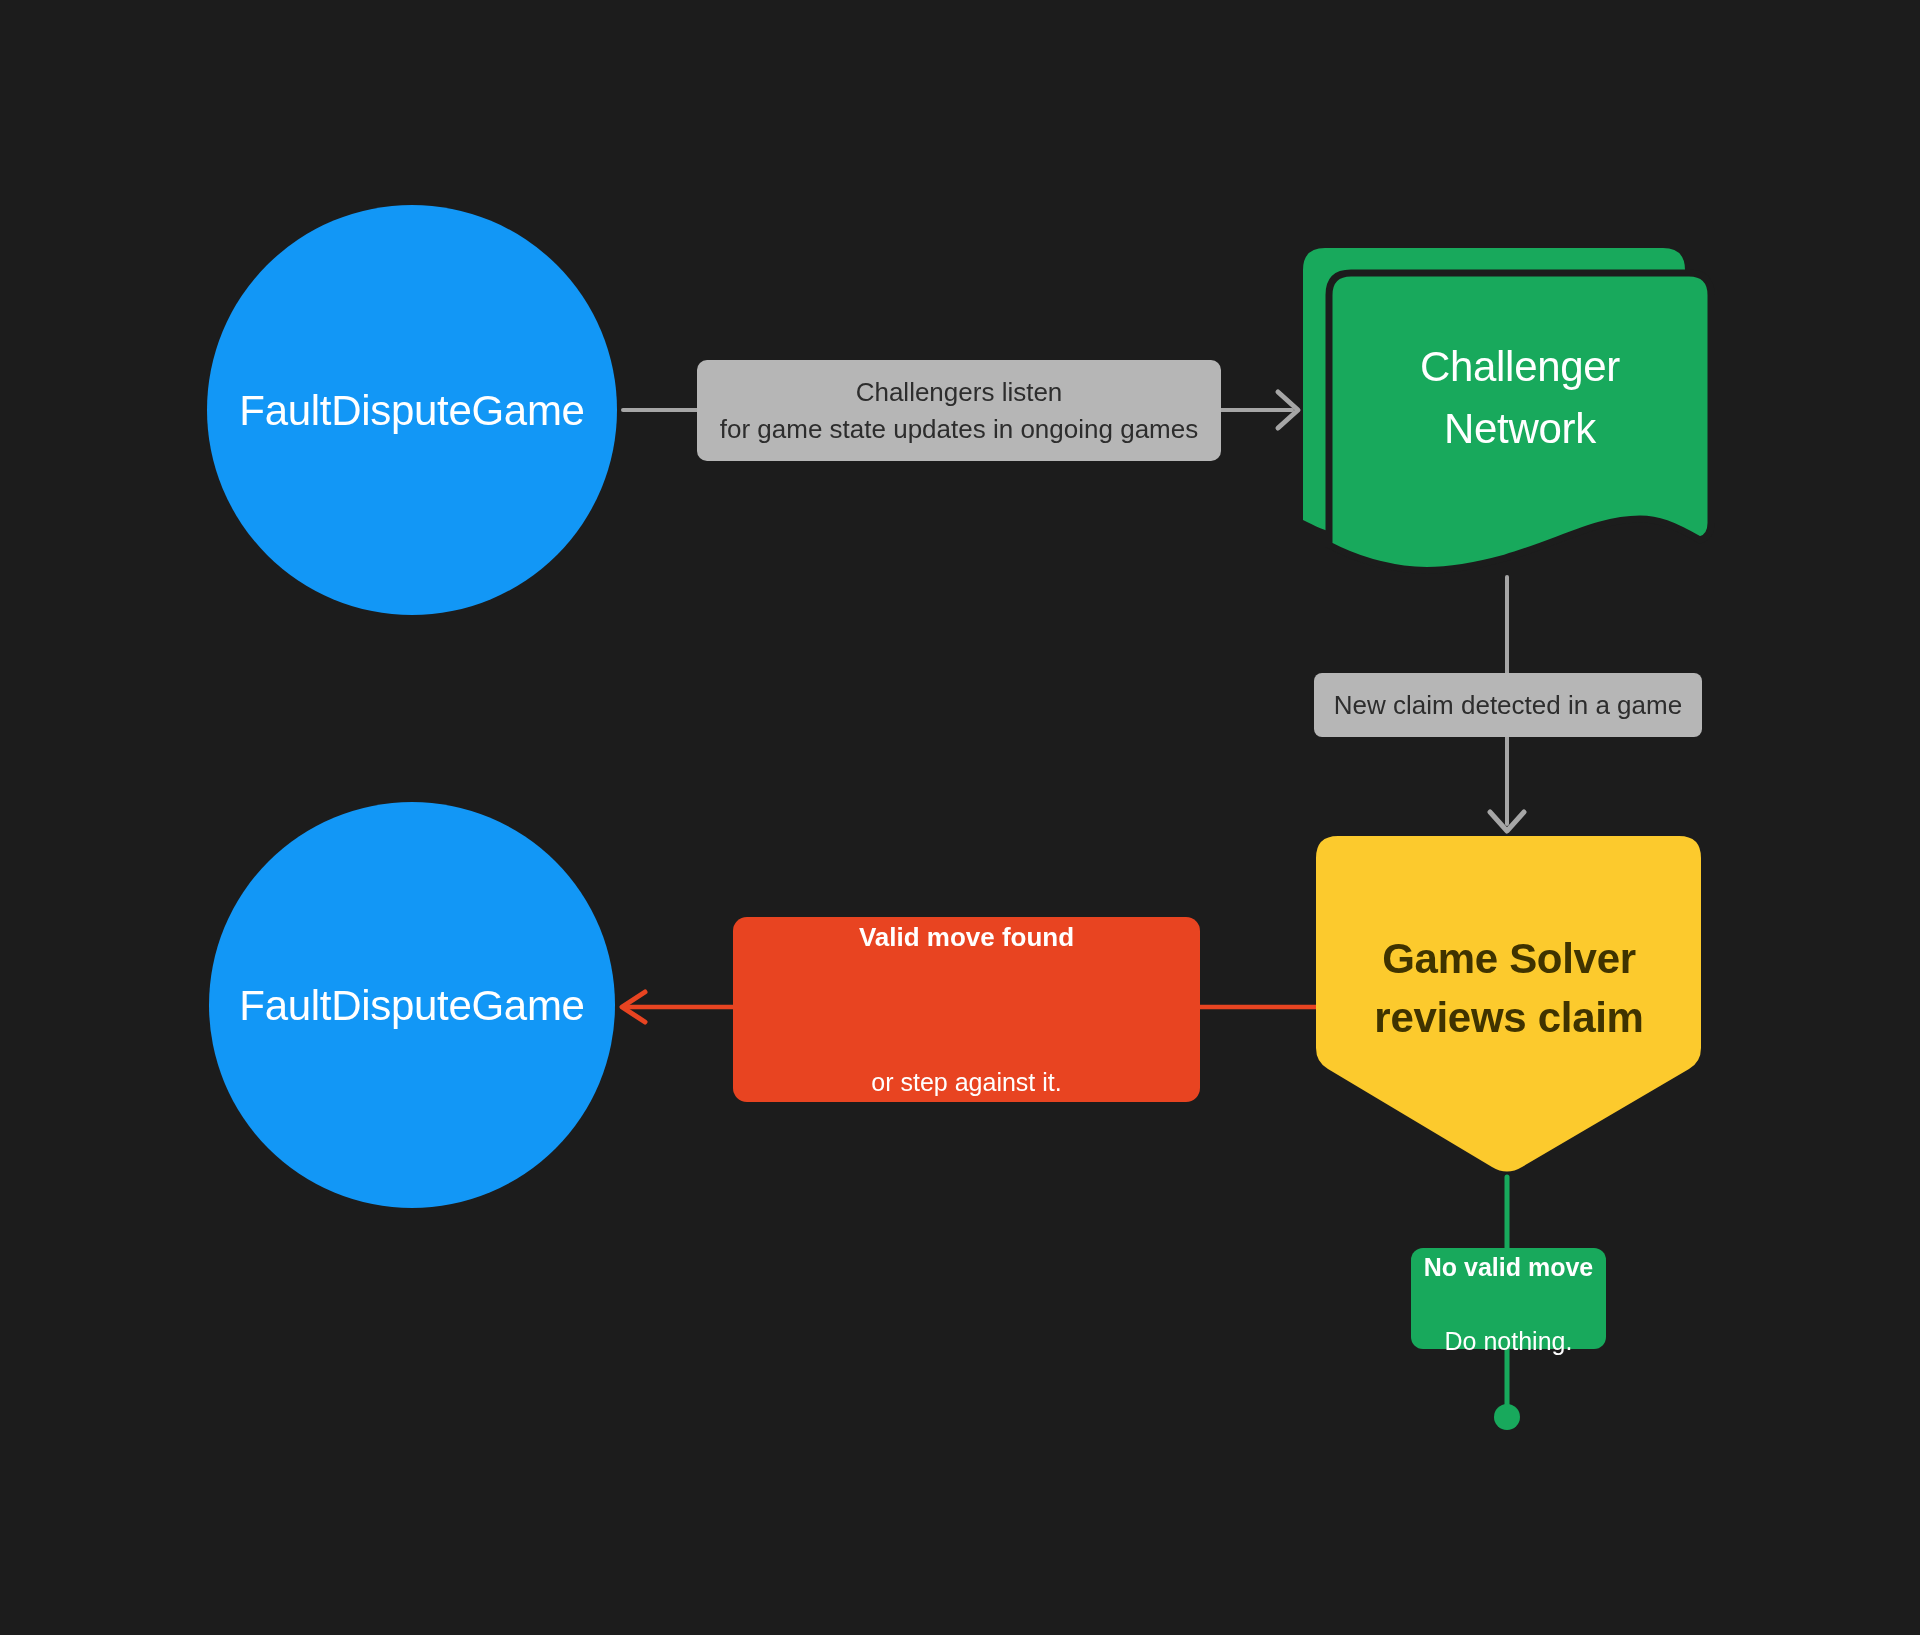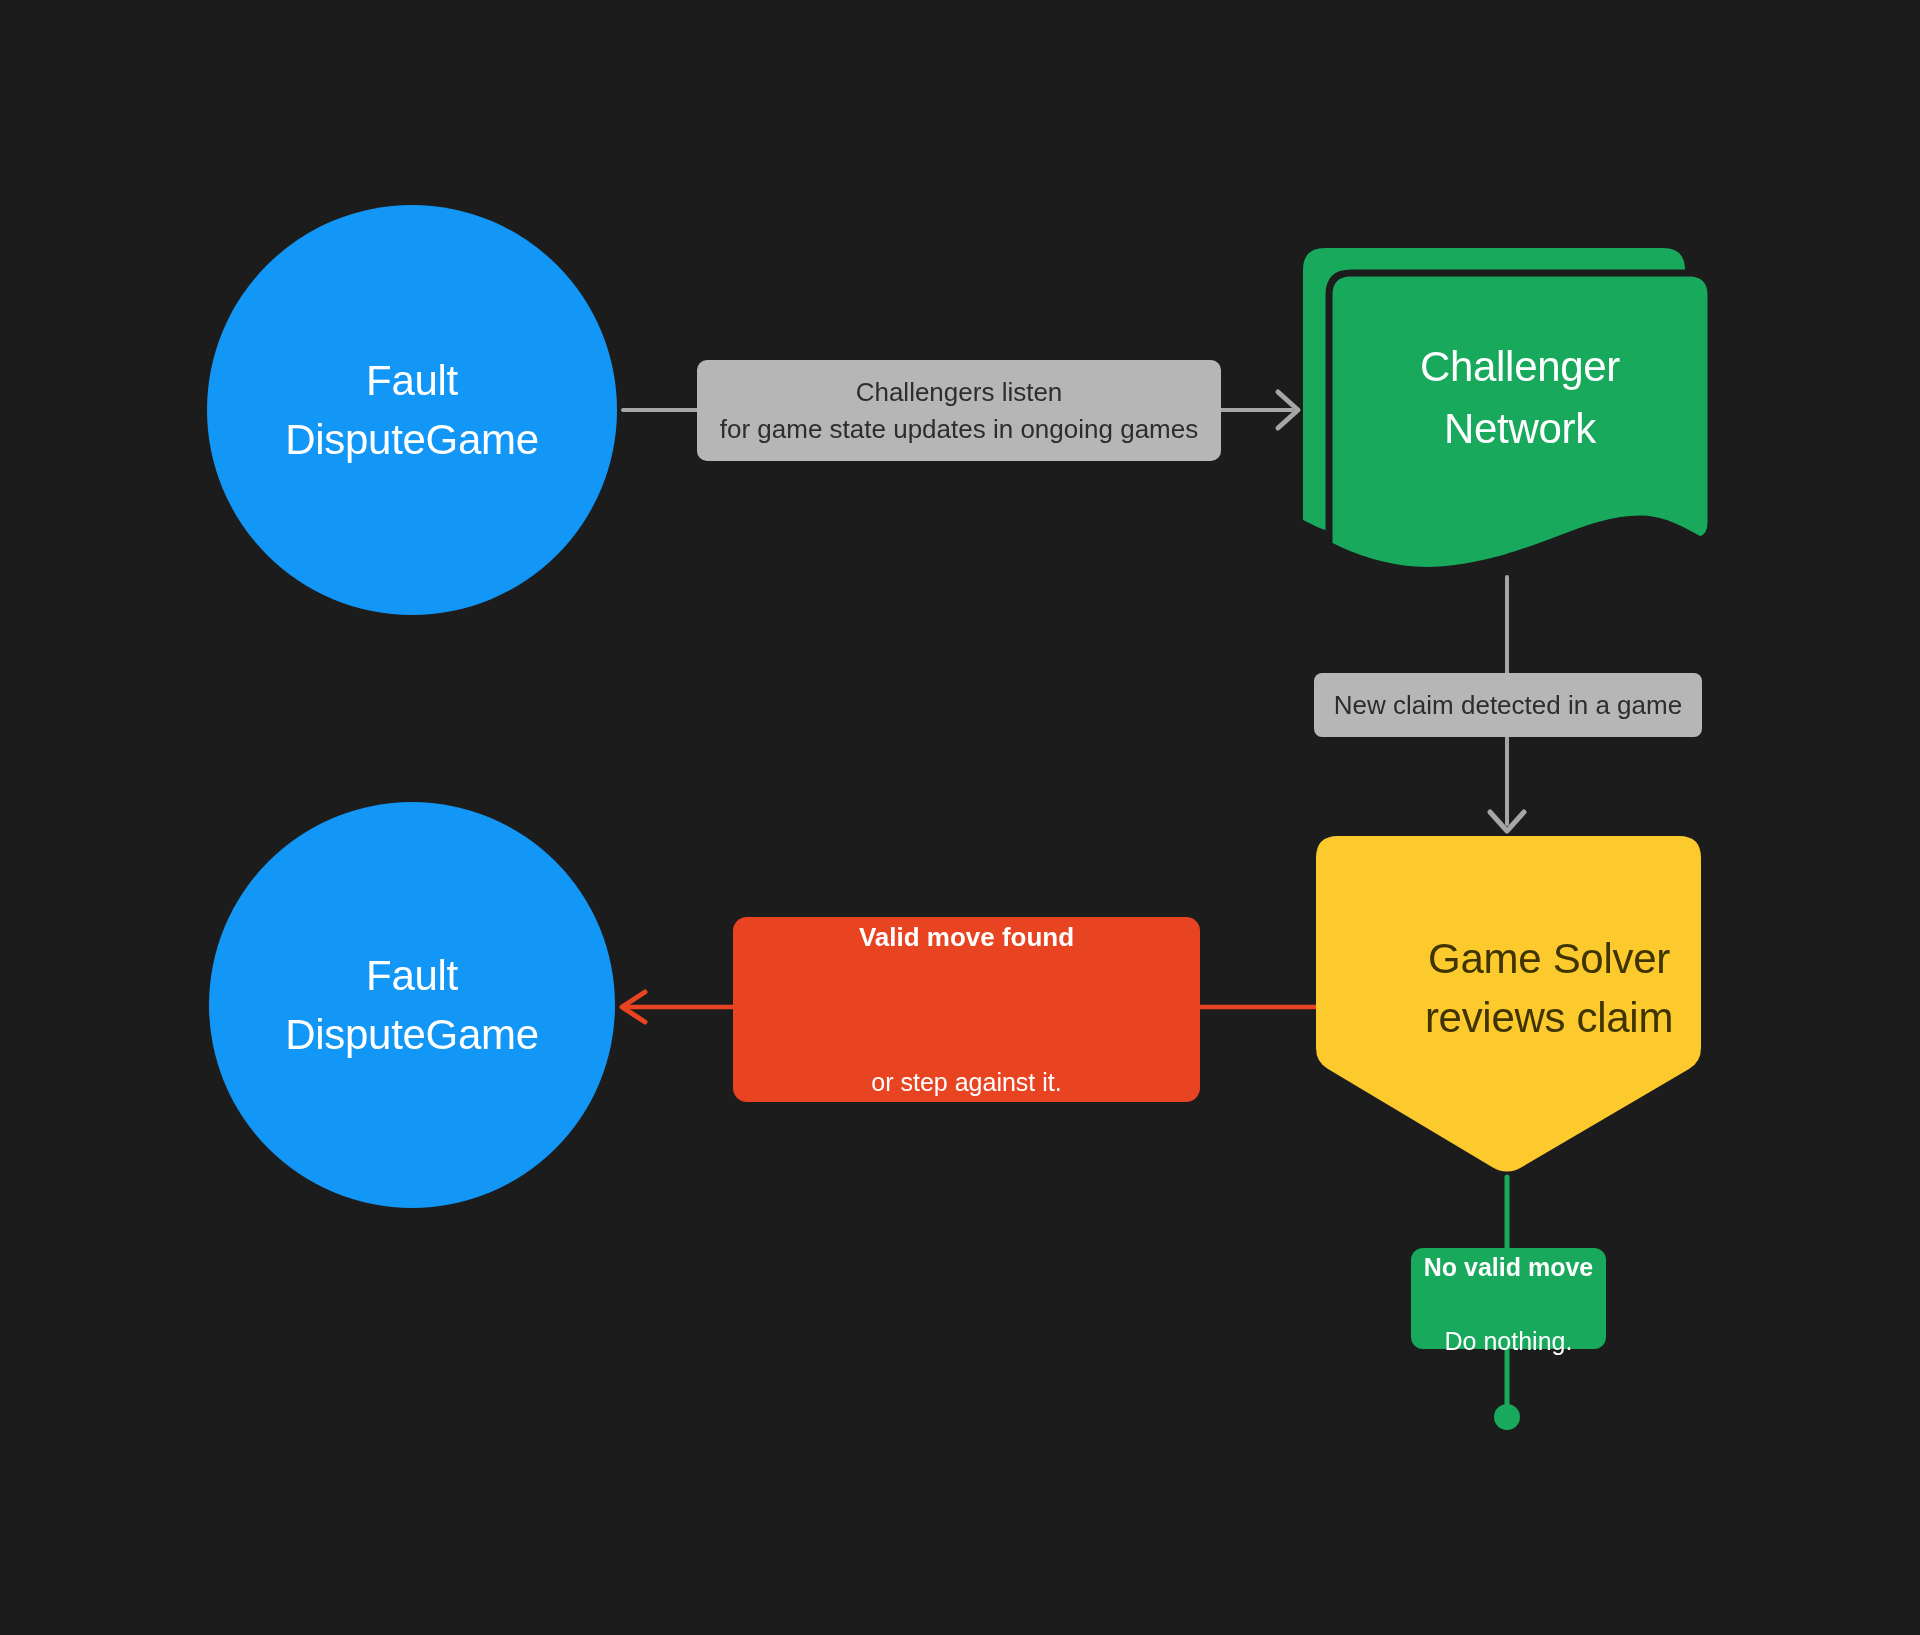--- a/index.html
+++ b/index.html
@@ -25,21 +25,21 @@
   .green-dot{fill:var(--green)}
   .flag{fill:var(--green)}
   .flag.front{stroke:var(--background);stroke-width:7}
   .pentagon{fill:var(--yellow)}
 
   
   .abs{position:absolute;z-index:1}
   .circle{
     width:410px;height:410px;border-radius:50%;
     background:var(--blue);color:var(--white);
-    display:flex;flex-direction:column;align-items:center;justify-content:center;
+    display:flex;flex-direction:row;align-items:center;justify-content:center;
     font-size:42px;line-height:59px;letter-spacing:-0.3px;white-space:nowrap;
   }
   .node-text{
     z-index:1;position:absolute;color:var(--white);text-align:center;
     font-size:42px;line-height:62px;letter-spacing:-0.3px;white-space:nowrap;
   }
   .node-text.dark{color:var(--pentagon-text);line-height:59px}
   .gray-label{
     background:var(--label-bg);color:var(--label-text);border-radius:10px;
     display:flex;flex-direction:column;align-items:center;justify-content:center;
@@ -97,21 +97,21 @@
   <div class="abs circle" style="left:209px;top:802px;width:406px;height:406px;">
     <div>Fault</div>
     <div>DisputeGame</div>
   </div>
 
   <div class="node-text" style="left:1329px;top:336px;width:382px;">
     <div>Challenger</div>
     <div>Network</div>
   </div>
 
-  <div class="node-text dark" style="left:1356px;top:929px;width:386px;">
+  <div class="node-text dark" style="left:1316px;top:929px;width:386px;font-weight:bold;">
     <div>Game Solver</div>
     <div>reviews claim</div>
   </div>
 
   <div class="abs gray-label" style="left:697px;top:360px;width:524px;height:101px;">
     <div>Challengers listen</div>
     <div>for game state updates in ongoing games</div>
   </div>
 
   <div class="abs gray-label" style="left:1314px;top:673px;width:388px;height:64px;border-radius:8px;">

